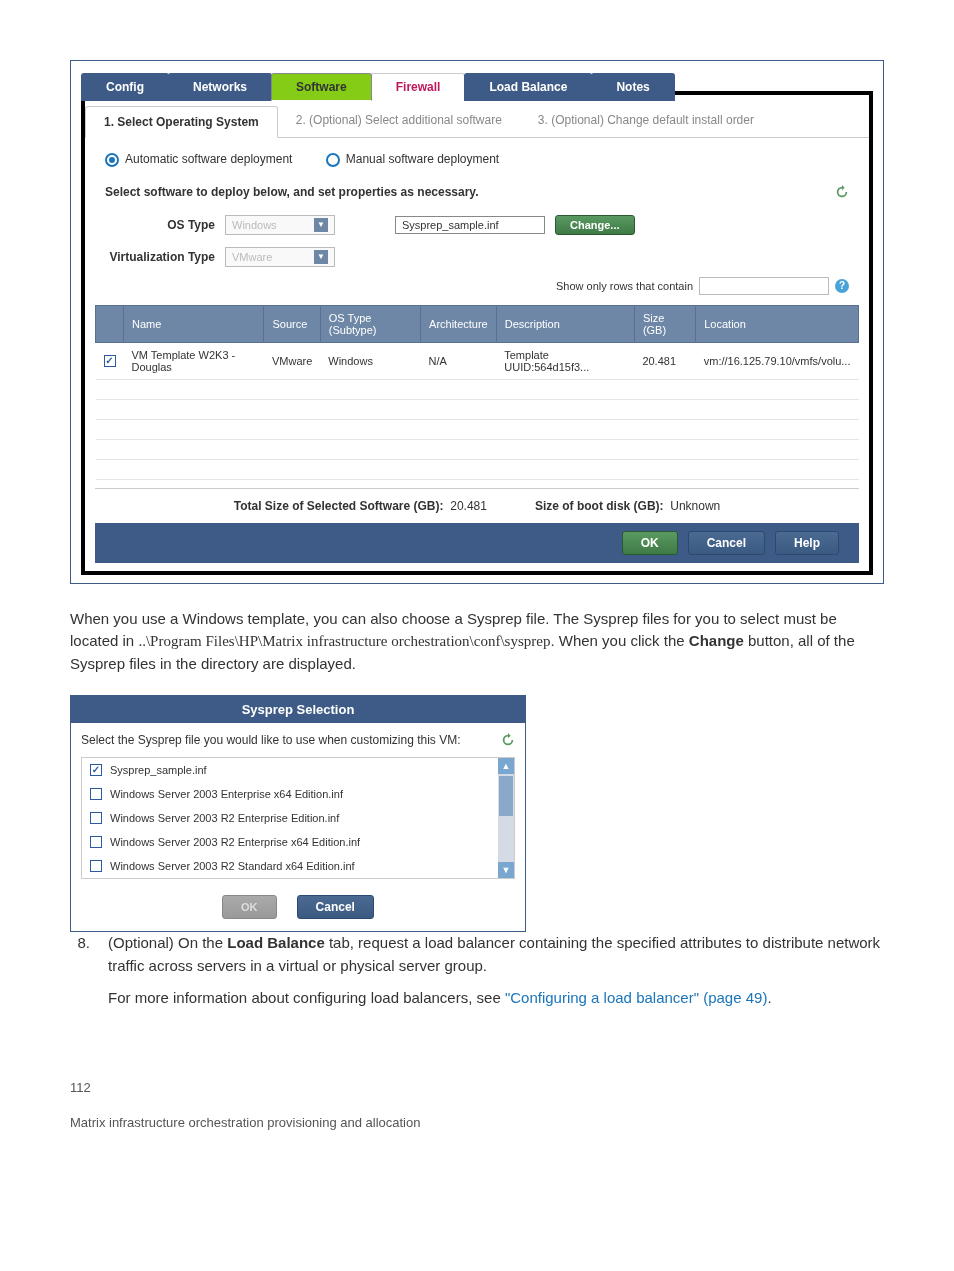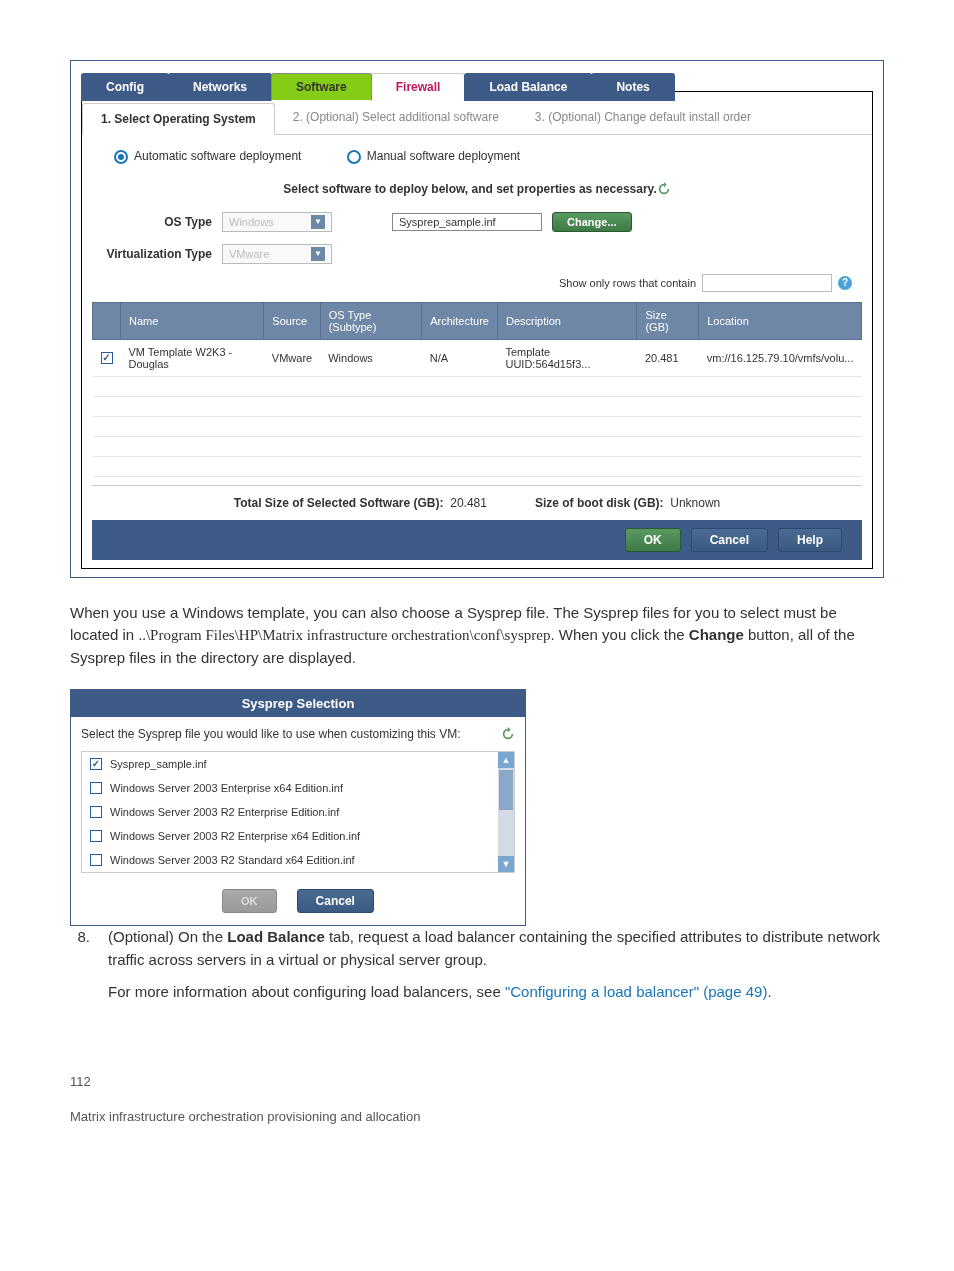--- a/index.html
+++ b/index.html
@@ -4,30 +4,30 @@
 <style>
   * { box-sizing: border-box; margin: 0; padding: 0; }
   body { font-family: 'Segoe UI', Arial, sans-serif; background: #fff; color: #333; width: 954px; margin: 0 auto; padding: 60px 70px 40px 70px; font-size: 14px; }
   .fig1 { background: #fff; border: 1px solid #3e5b87; margin-bottom: 24px; }
   .fig1-header { background: #3e5b87; color: #fff; font-weight: bold; text-align: center; padding: 6px; font-size: 13px; }
   .tabs { display: flex; padding: 2px 10px 0 10px; gap: 0; border-bottom: 0; }
   .tab { padding: 6px 24px; font-size: 12px; font-weight: bold; border: 1px solid #999; border-bottom: none; border-radius: 3px 3px 0 0; margin-right: -1px; position: relative; top: 10px; cursor: pointer; }
   .tab.navy { background: #3e5b87; color: #fff; border-color: #3e5b87; }
   .tab.inactive { background: #fff; color: #be185d; border-color: #ccc; }
   .tab.active-software { background: #84cc16; color: #333; font-weight: bold; border-color: #888; border-bottom: 1px solid #fff; z-index: 2; }
-  .tab-panel-wrap { border: 1px solid #000000; margin: 0 10px 8px 10px; background: #fff; padding: 10px 0 0 0; }
+  .tab-panel-wrap { border: 4px solid #000000; margin: 0 10px 8px 10px; background: #fff; padding: 10px 0 0 0; }
   .steps { display: flex; border-bottom: 1px solid #ccc; }
   .step { padding: 8px 18px; font-size: 12px; }
   .step.active { font-weight: bold; background: #fff; border: 1px solid #ccc; border-bottom: 1px solid #fff; border-radius: 3px 3px 0 0; position: relative; top: 1px; }
   .step.inactive { color: #888; }
   .radiorow { padding: 14px 20px 10px 20px; font-size: 12px; }
-  .radiorow label { margin-right: 30px; margin-left: 12px; }
+  .radiorow label { margin-right: 30px; }
   .radio-ctl { width: 14px; height: 14px; border-radius: 50%; border: 2px solid #1a75bb; display: inline-block; vertical-align: middle; margin-right: 6px; position: relative; }
   .radio-ctl.checked::after { content:""; position:absolute; width:6px; height:6px; background:#1a75bb; border-radius:50%; left:2px; top:2px; }
-  .section-row { display:flex; justify-content:center; align-items:center; padding: 8px 20px 10px 20px; font-size: 12px; }
+  .section-row { display:flex; justify-content:space-between; align-items:center; padding: 8px 20px 10px 20px; font-size: 12px; }
   .form-row { display:flex; align-items:center; gap:10px; padding: 6px 20px; font-size: 12px; }
   .form-row .lbl { width:110px; text-align:right; font-weight:bold; }
   .form-select { border:1px solid #bbb; background:#f9f9f9; color:#bbb; padding:2px 6px; width:110px; font-size:11px; display:flex; justify-content:space-between; align-items:center; }
   .sysprep-text { border:1px solid #888; padding:2px 6px; width:150px; font-size:11px; }
   .btn-change { background: linear-gradient(#5a9a62,#3e7a46); color:#fff; border:1px solid #2a5a32; padding:3px 14px; border-radius:3px; font-size:11px; font-weight:bold; cursor:pointer; }
   .filter-row { display:flex; justify-content:flex-end; align-items:center; padding: 4px 20px 4px 20px; font-size: 11px; gap:6px; }
   .filter-input { border:1px solid #bbb; width:130px; height:18px; }
   .help-icon { width:14px; height:14px; border-radius:50%; background:#4aa3d6; color:#fff; font-size:10px; display:flex; align-items:center; justify-content:center; font-weight:bold; }
   .refresh-icon { width:14px; height:14px; display:inline-block; }
   .refresh-icon svg { width:14px; height:14px; }

